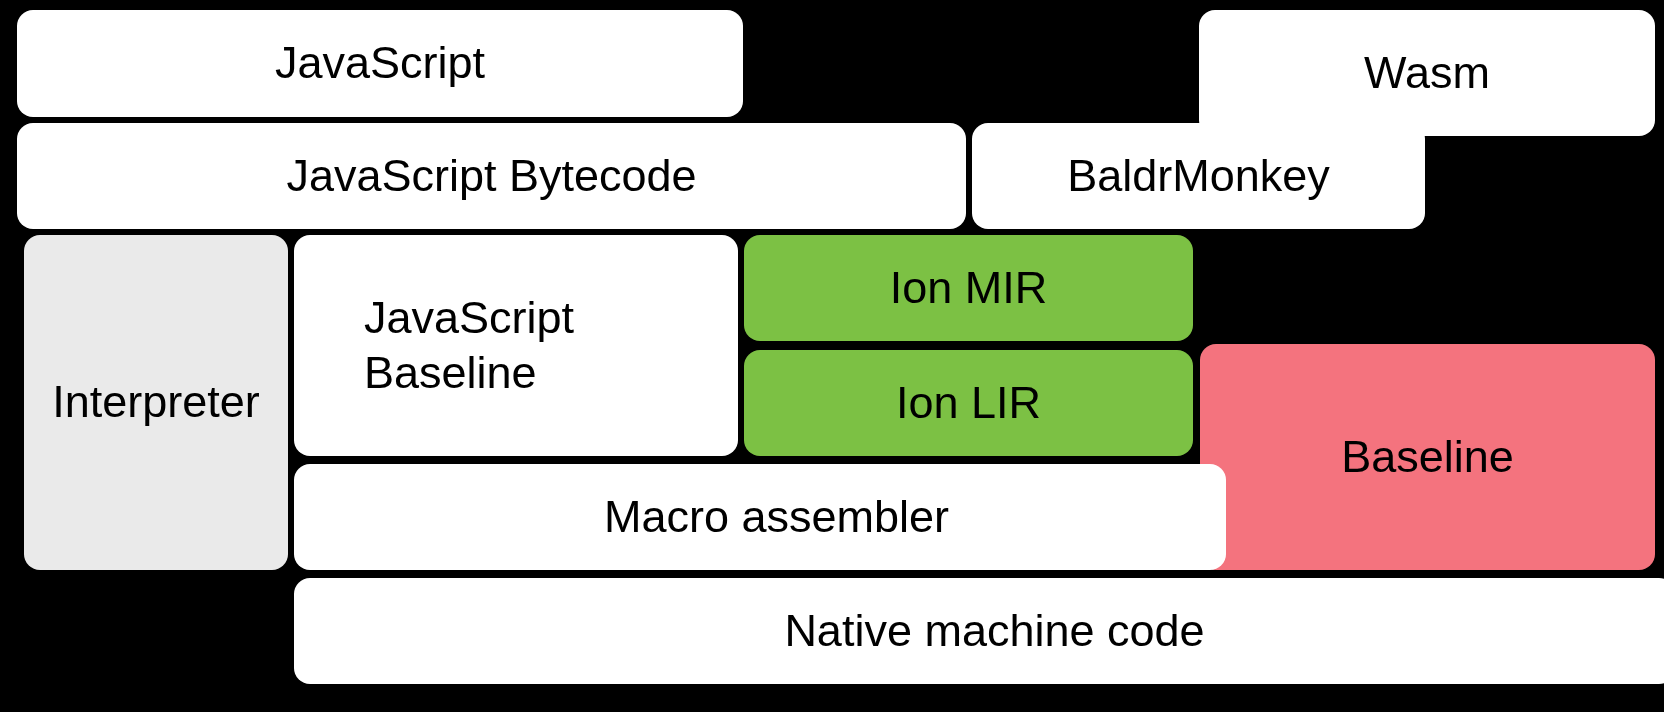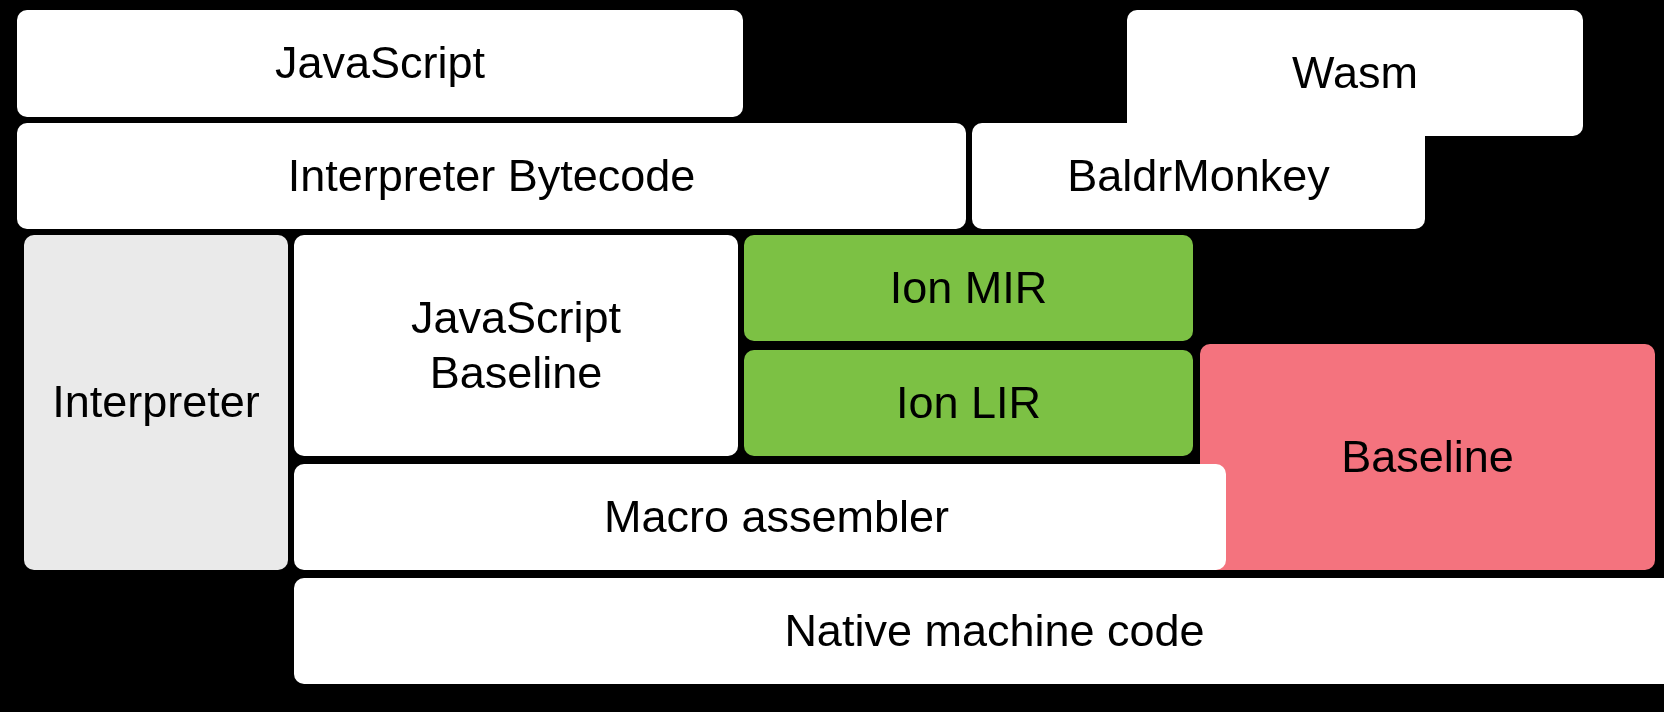--- a/index.html
+++ b/index.html
@@ -13,53 +13,53 @@
     height: 712px;
     background: var(--background, #000);
     font-family: "Liberation Sans", sans-serif;
     font-size: 45px;
     color: var(--text, #000);
     overflow: hidden;
   }
   .box {
     position: absolute;
     background: var(--box-default, #fff);
-    border-radius: 10px;
+    border-radius: 16px;
     display: flex;
     align-items: center;
     justify-content: center;
-    text-align: center;
+    text-align: left;
     line-height: 1.22;
     white-space: nowrap;
   }
   
   .b-javascript   { left: 17px;   top: 10px;  width: 726px;  height: 107px; }
   .b-asmjs        { left: 749px;  top: 10px;  width: 444px;  height: 107px; }
-  .b-wasm         { left: 1127px; top: 10px;  width: 456px;  height: 126px; }
+  .b-wasm         { left: 1199px; top: 10px;  width: 456px;  height: 126px; }
   
   .b-bytecode     { left: 17px;   top: 123px; width: 949px;  height: 106px; }
   .b-baldrmonkey  { left: 972px;  top: 123px; width: 453px;  height: 106px; }
   
   .b-interpreter  { left: 24px;   top: 235px; width: 264px;  height: 335px; background: var(--box-interpreter, #eaeaea); }
   .b-baseline     { left: 294px;  top: 235px; width: 444px;  height: 221px; white-space: normal; padding: 4px 70px; box-sizing: border-box; }
   .b-ion-mir      { left: 744px;  top: 235px; width: 449px;  height: 106px; background: var(--box-ion, #7cc144); }
   .b-ion-lir      { left: 744px;  top: 350px; width: 449px;  height: 106px; background: var(--box-ion, #7cc144); }
   .b-cretonne     { left: 1200px; top: 344px; width: 455px;  height: 226px; background: var(--box-cretonne, #f4737e); }
   
   .b-macro        { left: 294px;  top: 464px; width: 899px;  height: 106px; padding-left: 33px; }
   .b-native       { left: 294px;  top: 578px; width: 1361px; height: 106px; padding-left: 20px; }
 </style>
 </head>
 <body>
 
 <div class="canvas">
   <div class="box b-javascript">JavaScript</div>
   <div class="box b-wasm">Wasm</div>
 
-  <div class="box b-bytecode">Interpreter Bytecode</div>
+  <div class="box b-bytecode">JavaScript Bytecode</div>
   <div class="box b-baldrmonkey">BaldrMonkey</div>
 
   <div class="box b-interpreter">Interpreter</div>
   <div class="box b-baseline">JavaScript Baseline</div>
   <div class="box b-ion-lir">Ion LIR</div>
   <div class="box b-ion-mir">Ion MIR</div>
   <div class="box b-cretonne">Baseline</div>
 
   <div class="box b-macro">Macro assembler</div>
   <div class="box b-native">Native machine code</div>

